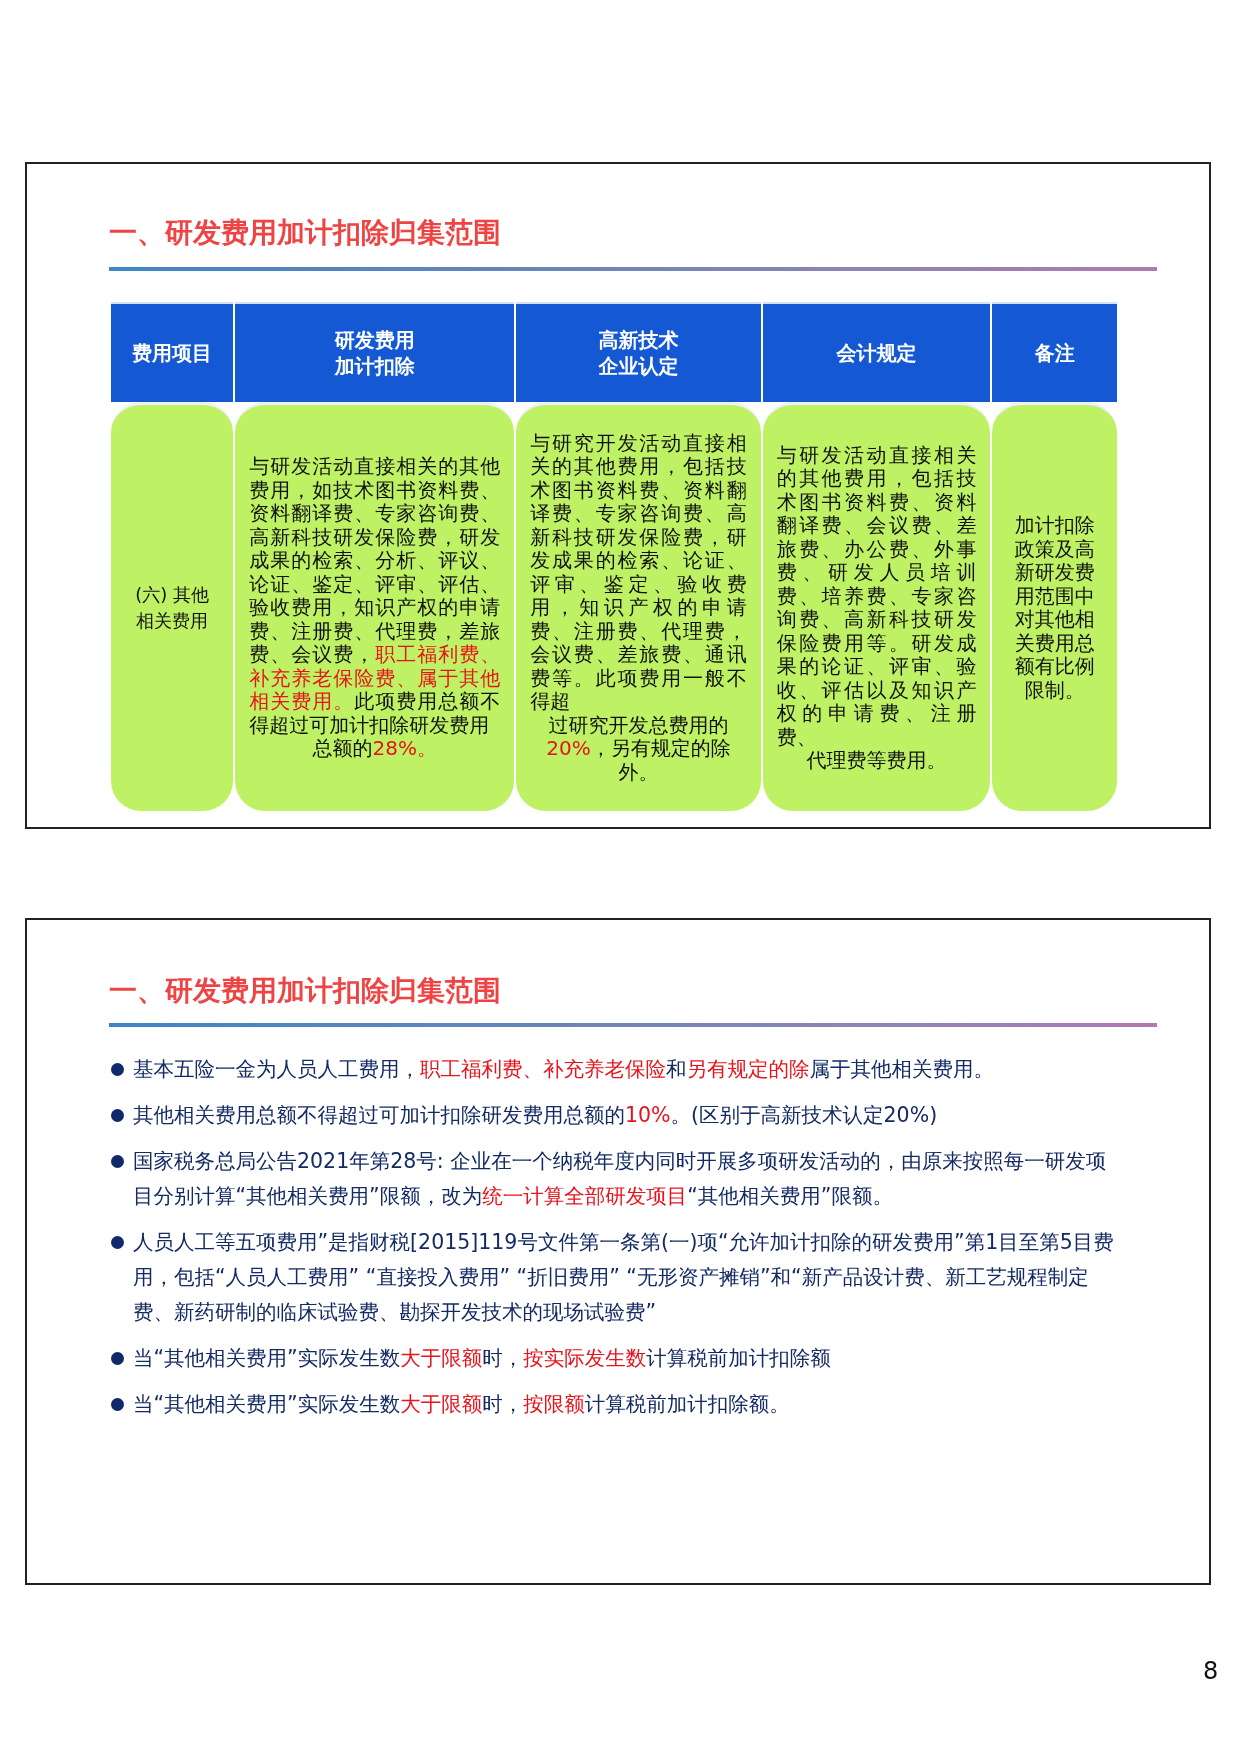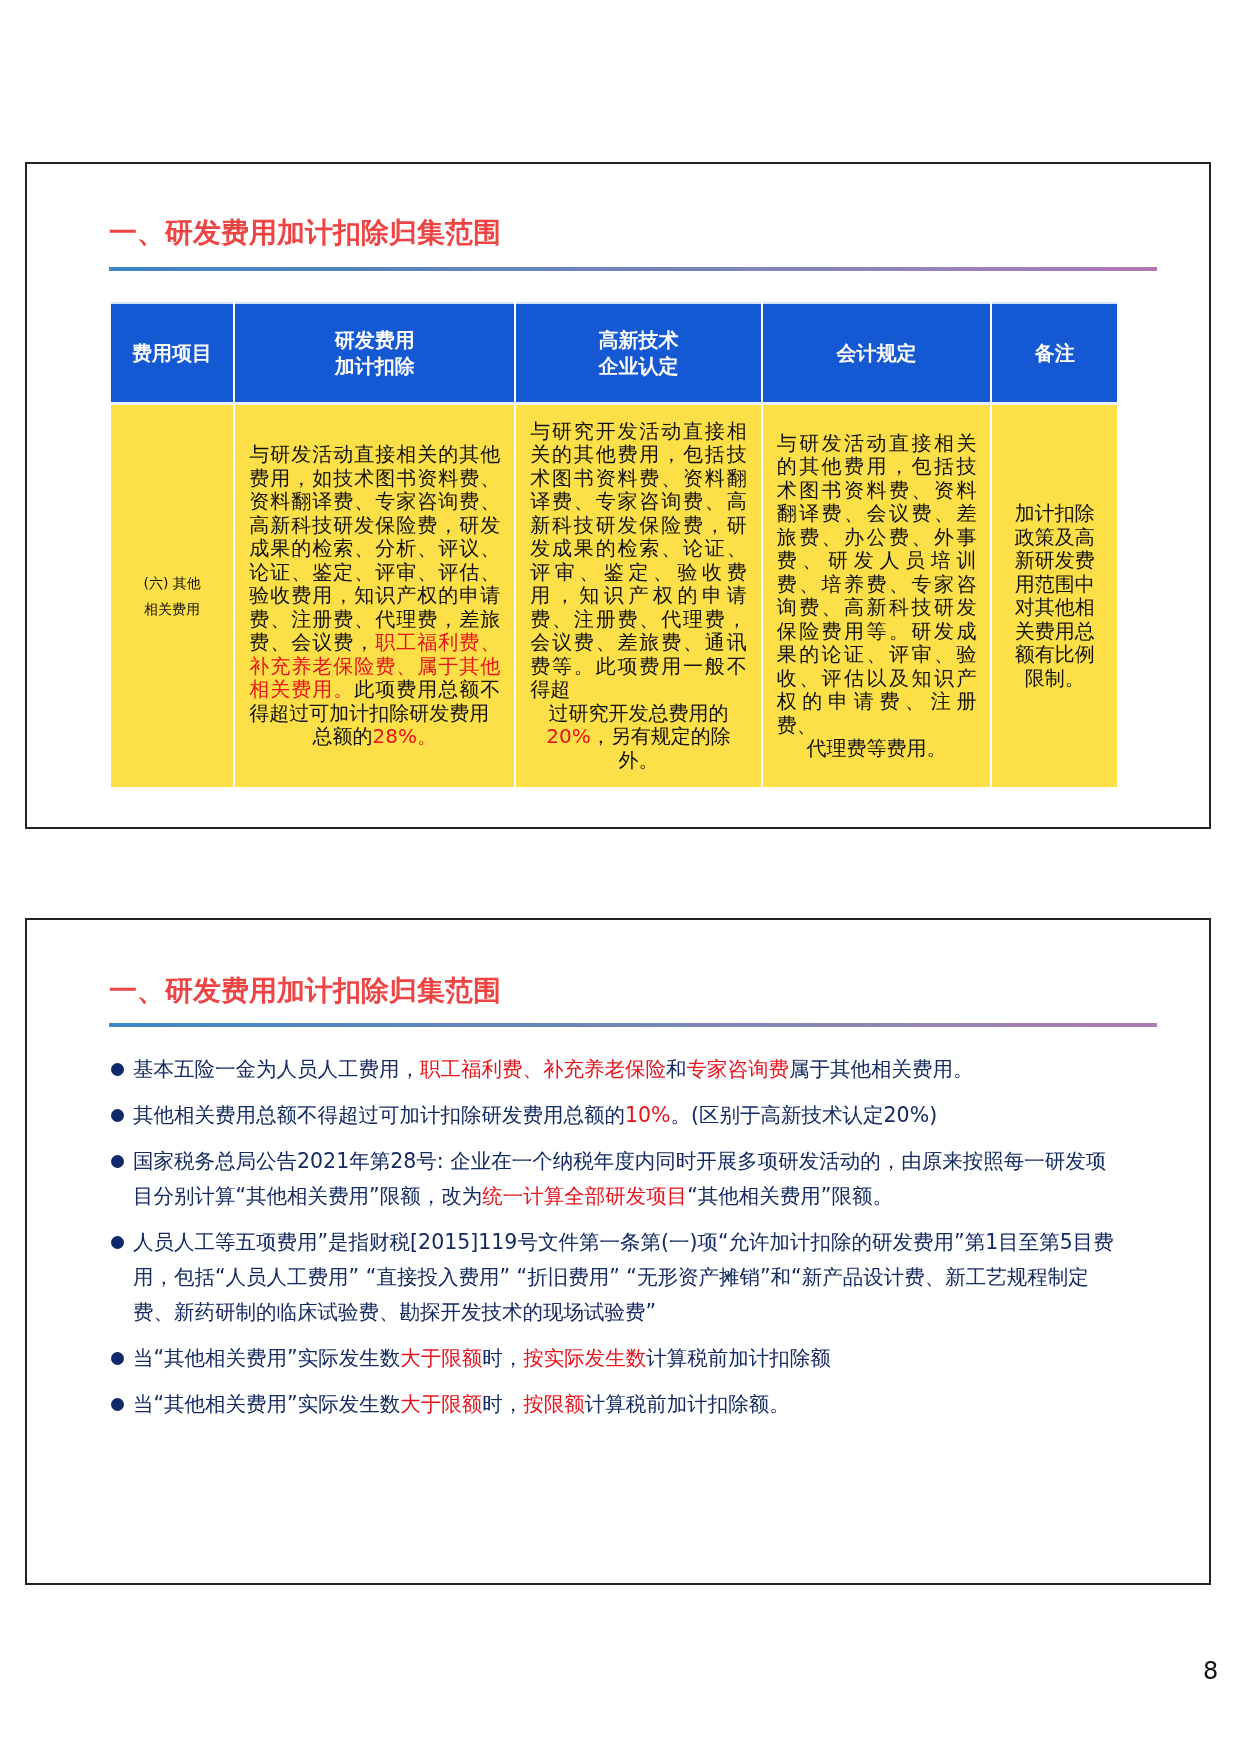--- a/index.html
+++ b/index.html
@@ -8,22 +8,22 @@
   #slide1 { top:162px; height:667px; }
   #slide2 { top:918px; height:667px; }
   .title { position:absolute; left:82px; top:50px; font-size:28px; font-weight:bold; color:#ef4444; letter-spacing:0px; white-space:nowrap; }
   #slide2 .title { top:52px; }
   .title-rule { position:absolute; left:82px; width:1048px; height:4px; background:linear-gradient(to right,#3e86c6 0%,#6d85b8 45%,#8a86b4 70%,#b07ab0 100%); }
   #slide1 .title-rule { top:103px; }
   #slide2 .title-rule { top:103px; }
 
   table.grid { position:absolute; left:82px; top:110px; width:1010px; border-collapse:separate; border-spacing:2px 0; table-layout:fixed;margin-top:28px; }
   table.grid th { background:#1459d3; color:#fff; font-weight:bold; font-size:20px; height:98px; text-align:center; line-height:26px; padding:0 6px; border-top:2px solid #d6e2f6; }
-  table.grid td { background:#fde047; color:#111; font-size:20px; line-height:23.5px; height:382px; vertical-align:middle; padding:0 14px; text-align:justify; border-top:3px solid #eef0fa; }
-  table.grid td.c0 { text-align:center; font-size:14px; line-height:26px; padding:0 8px; }
+  table.grid td { background:#bef264; color:#111; font-size:20px; line-height:23.5px; height:382px; vertical-align:middle; padding:0 14px; text-align:justify; border-top:3px solid #eef0fa;border-radius:30px; }
+  table.grid td.c0 { text-align:center; font-size:18px; line-height:26px; padding:12px 8px; }
   table.grid td.c4 { text-align:center; padding:0 16px; }
   .red { color:#e8121b; }
   .ctr { text-align:center; display:block; }
 
   .bullets { position:absolute; left:82px; top:132px; width:1010px; }
   .bullet { position:relative; padding-left:24px; font-size:20.5px; line-height:35px; color:#132a63; margin-bottom:11px; }
   .bullet .dot { position:absolute; left:2px; top:11px; width:13px; height:13px; border-radius:50%; background:#10296a; }
   .page-num { position:absolute; left:1203px; top:1657px; font-size:24px; color:#111; }
 </style>
 </head>
@@ -78,21 +78,21 @@
   </table>
 </div>
 
 <div class="slide" id="slide2">
   <div class="title">一、研发费用加计扣除归集范围</div>
   <div class="title-rule"></div>
 
   <div class="bullets">
     <div class="bullet">
       <span class="dot"></span>
-      <span>基本五险一金为人员人工费用，</span><span class="red">职工福利费、补充养老保险</span><span>和</span><span class="red">专家咨询费</span><span>属于其他相关费用。</span>
+      <span>基本五险一金为人员人工费用，</span><span class="red">职工福利费、补充养老保险</span><span>和</span><span class="red">另有规定的除</span><span>属于其他相关费用。</span>
     </div>
     <div class="bullet">
       <span class="dot"></span>
       <span> 其他相关费用总额不得超过可加计扣除研发费用总额的</span><span class="red">10%</span><span>。(区别于高新技术认定20%)</span>
     </div>
     <div class="bullet">
       <span class="dot"></span>
       <span> 国家税务总局公告2021年第28号: 企业在一个纳税年度内同时开展多项研发活动的，由原来按照每一研发项目分别计算“其他相关费用”限额，改为</span><span class="red">统一计算全部研发项目</span><span>“其他相关费用”限额。</span>
     </div>
     <div class="bullet">

